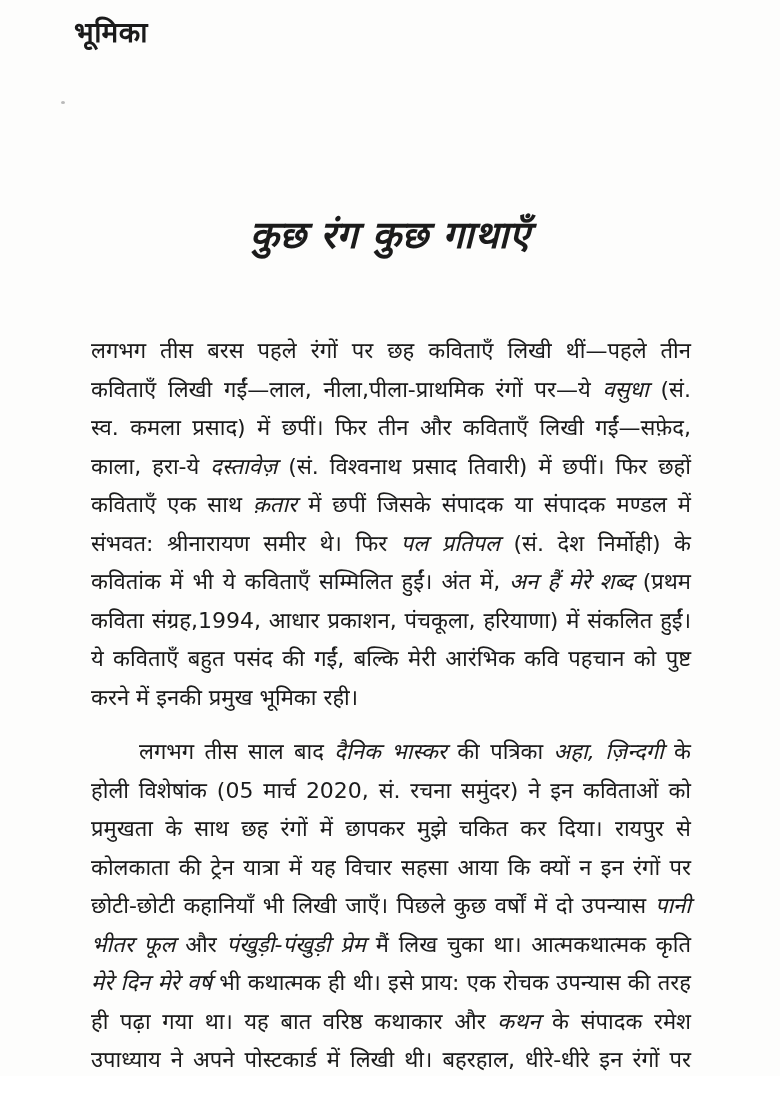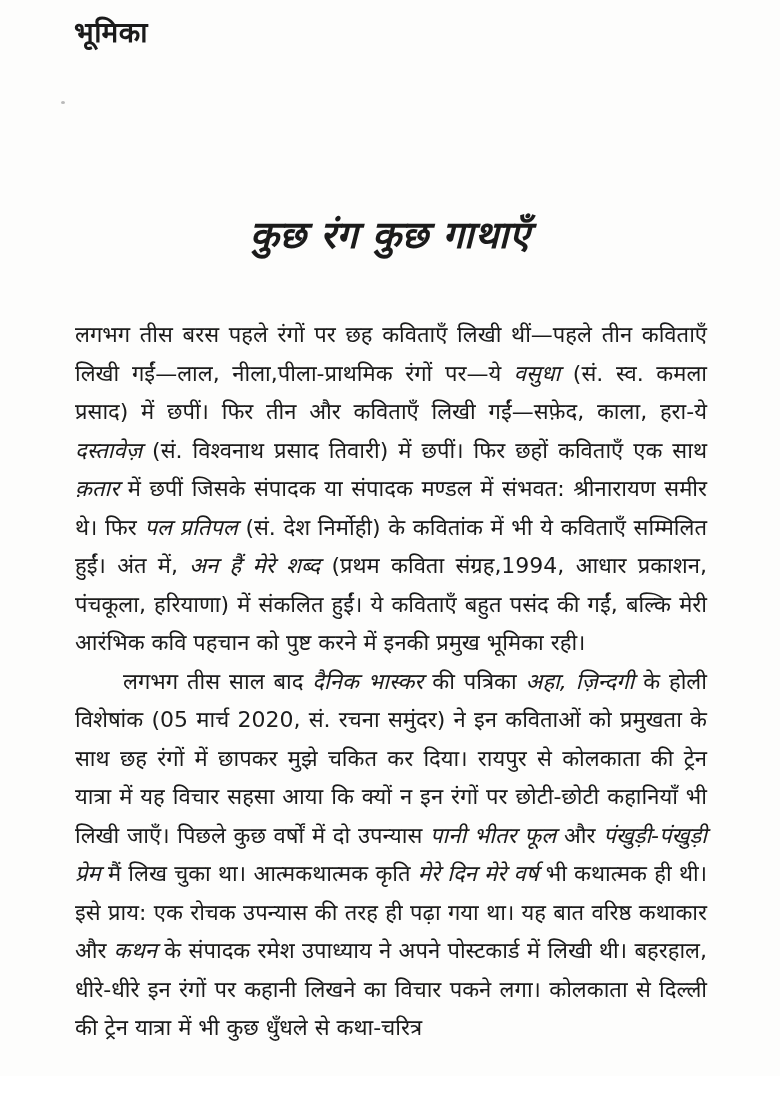--- a/index.html
+++ b/index.html
@@ -51,21 +51,21 @@
     position: absolute;
     top: 316px;
     left: 75px;
     width: 632px;
     font-size: 22px;
     line-height: 38.5px;
     text-align: justify;
     text-justify: inter-word;
   }
   .body-text p {
-    margin: 0;
+    margin: 16px;
     padding: 0;
   }
   .body-text p.indent {
     text-indent: 48px;
   }
   .it {
     font-style: italic;
   }
 </style>
 </head>

